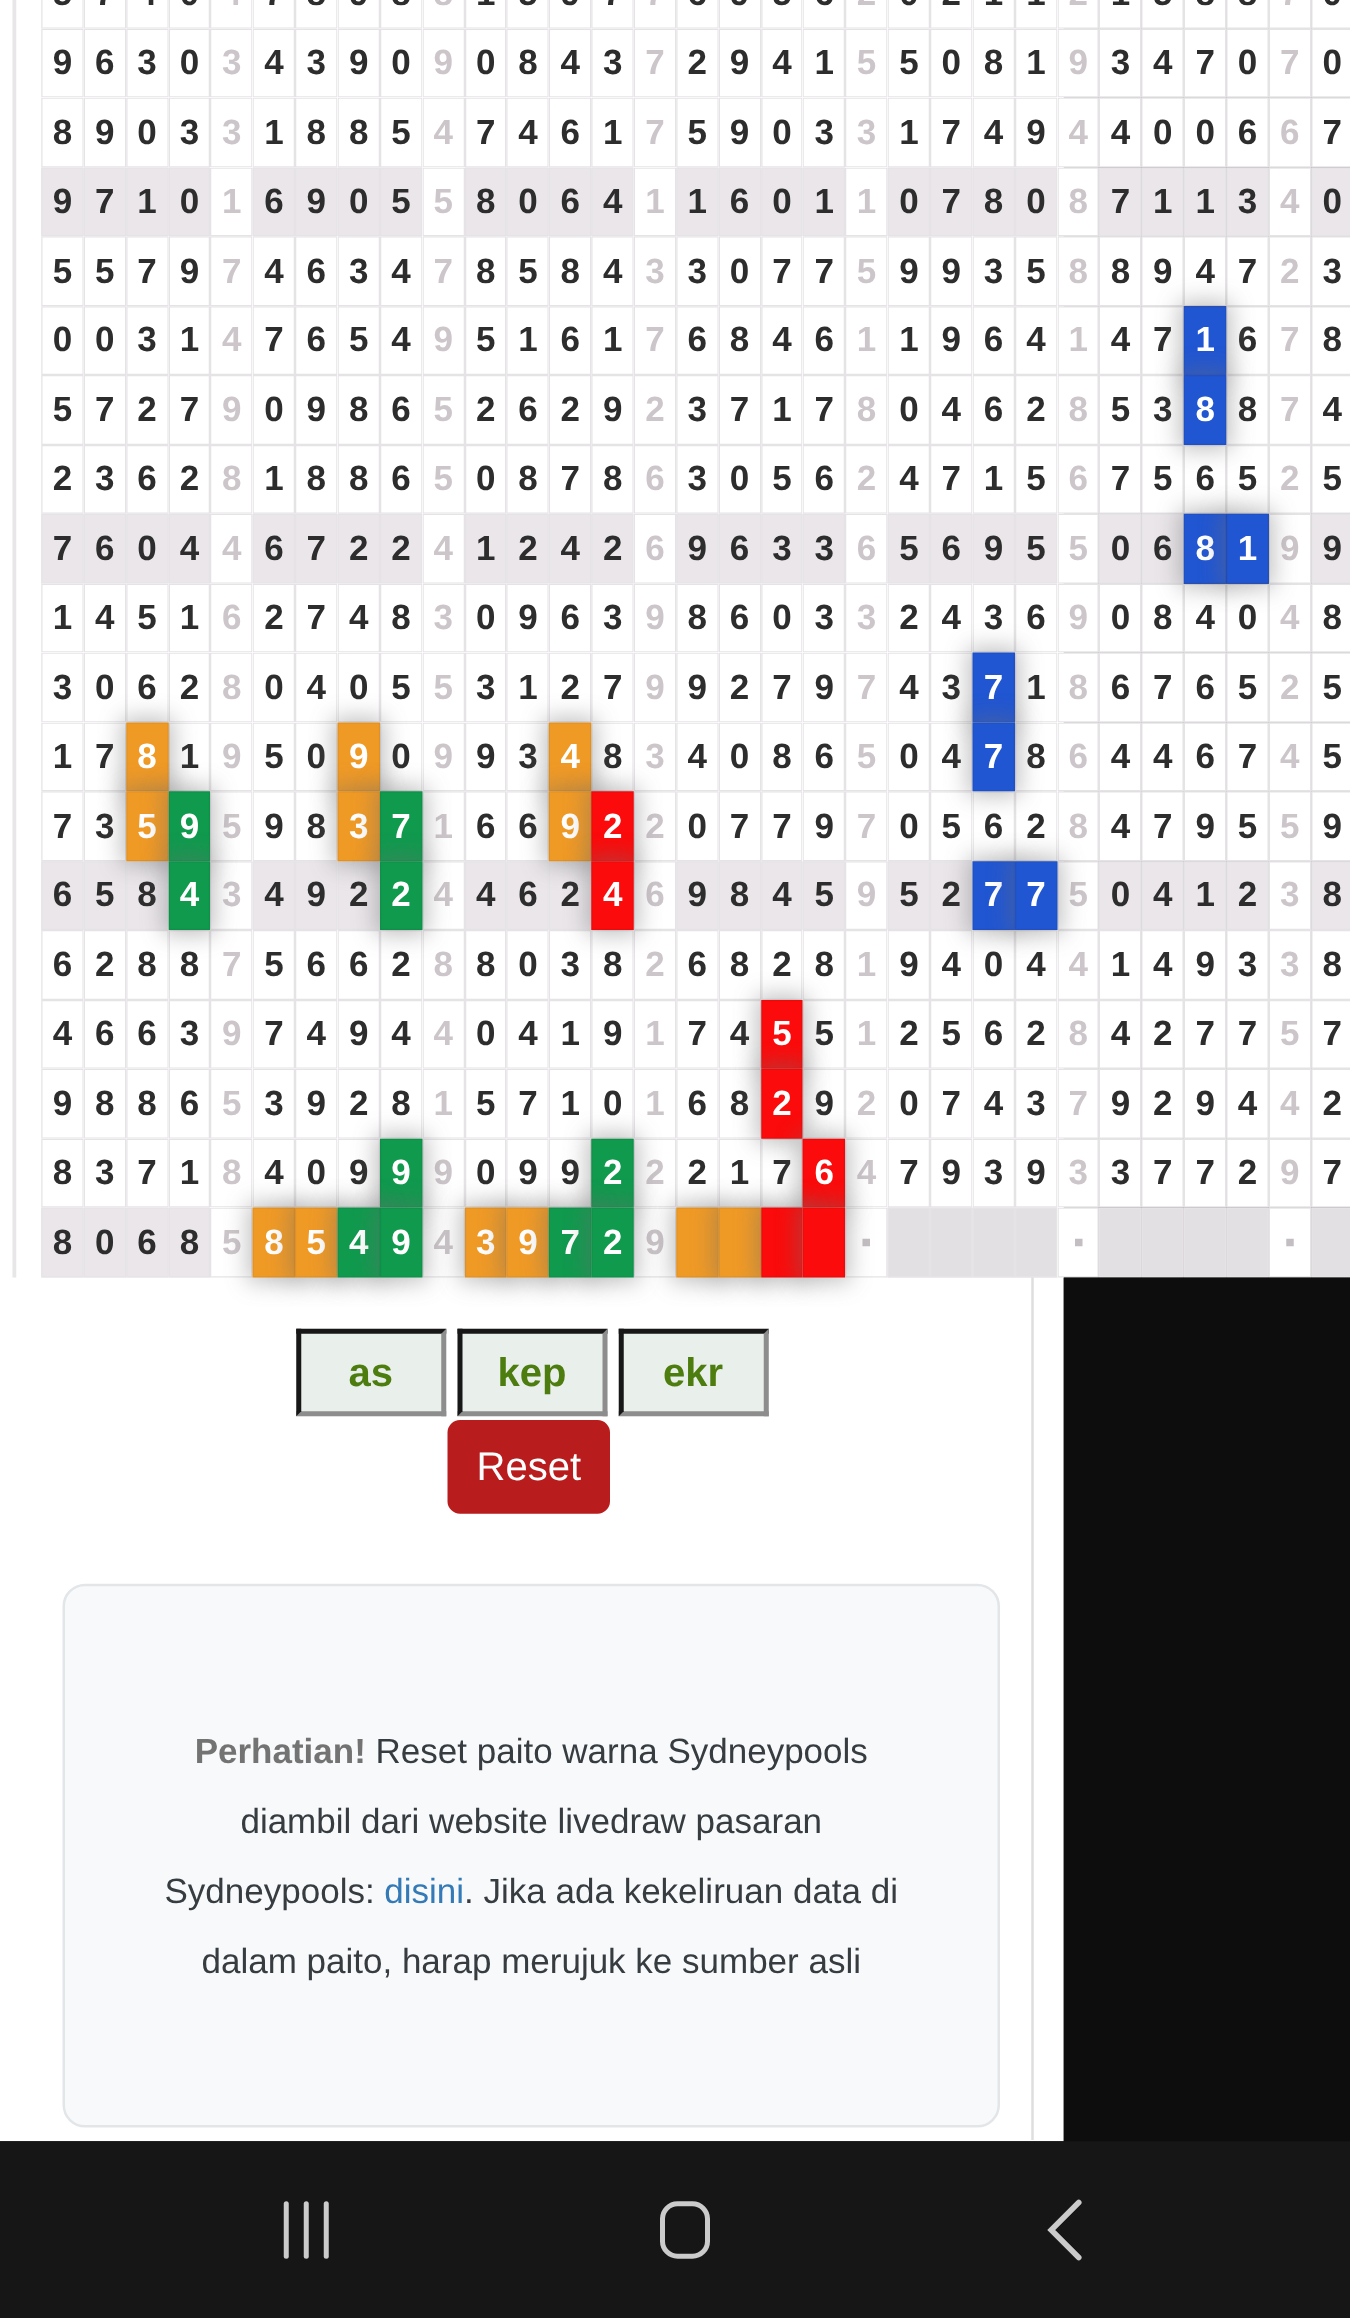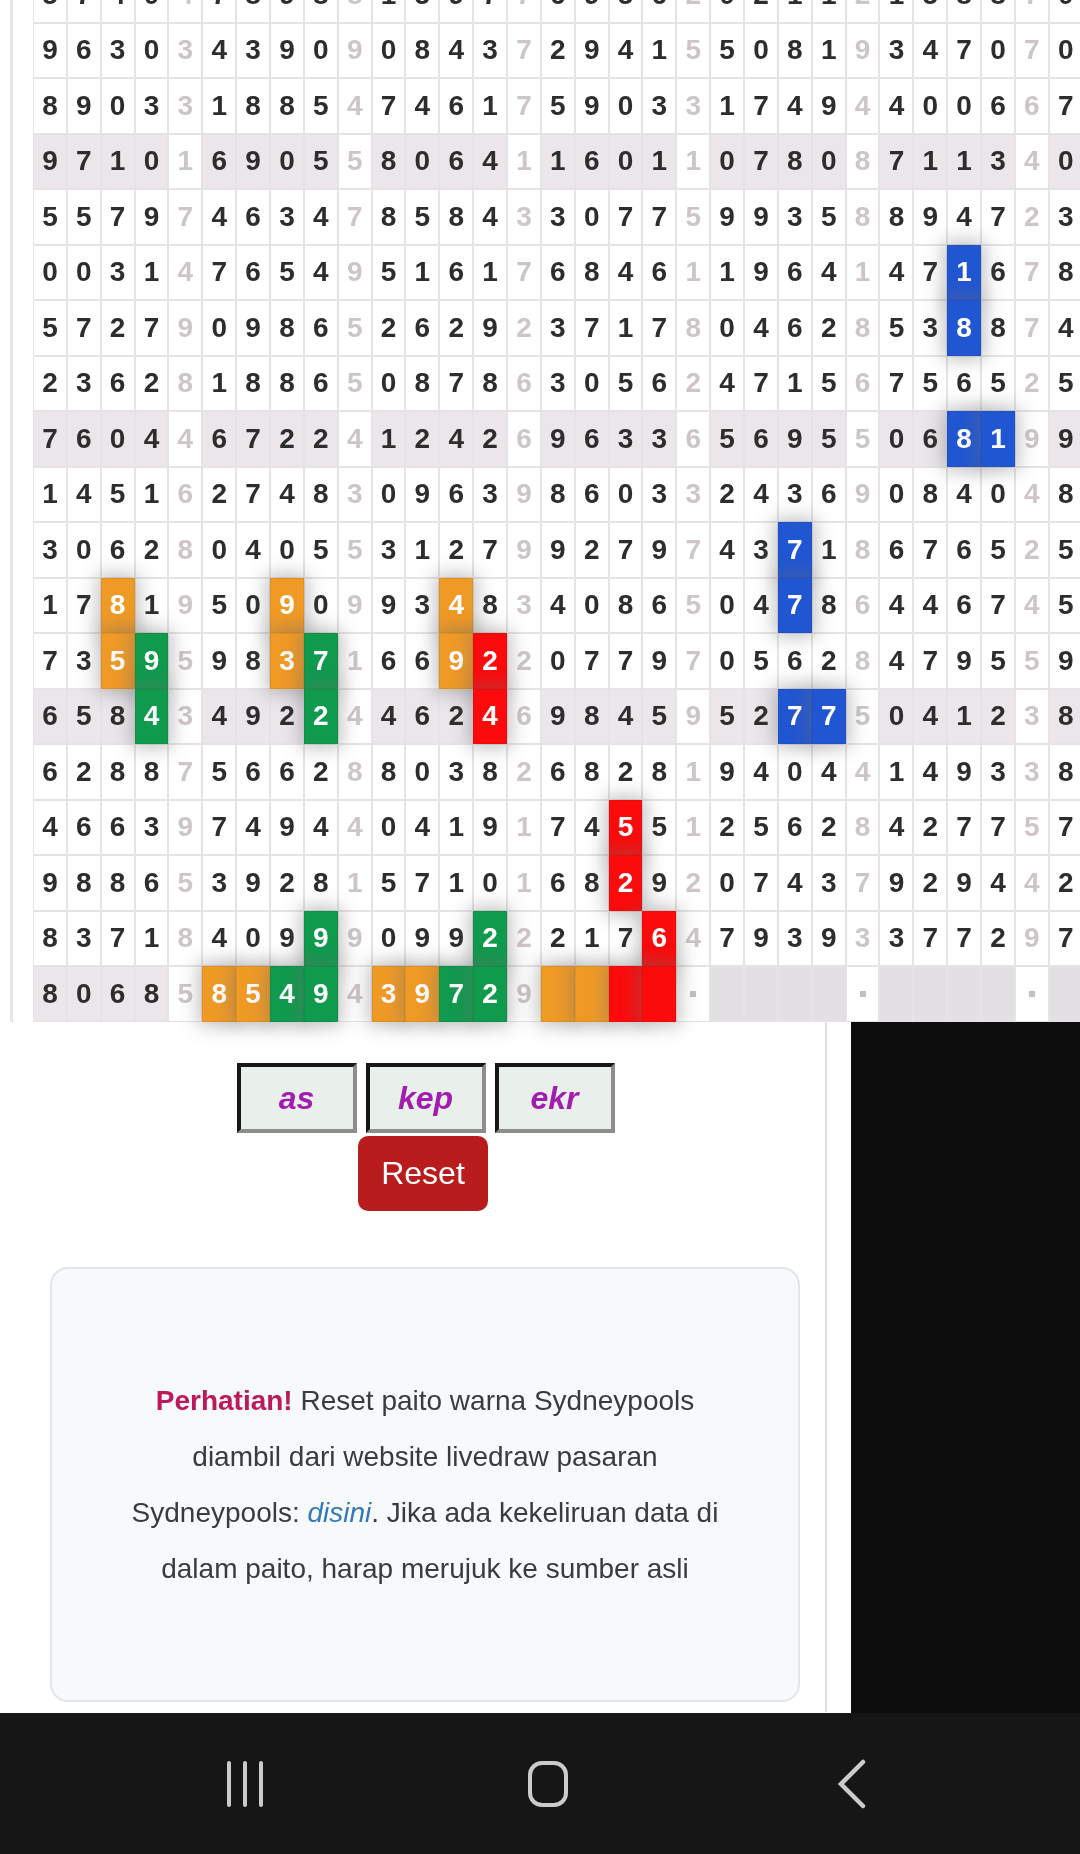--- a/index.html
+++ b/index.html
@@ -21,32 +21,32 @@
   .pcell.shade{background:#eae6ea;}
   .pcell.hl{color:#fff;z-index:2;box-shadow:inset 0 0 0 1px rgba(0,0,0,.06),0 0 18px 4px rgba(110,110,110,.42);}
   .pcell.dot{color:#b7b1b6;}
   .pcell.dot .d{width:6px;height:6px;background:#c3bec2;display:block;}
   .pcell.mutedempty{background:#e3e0e3;}
 
   
   .filters{position:absolute;left:0;top:1063px;width:851px;display:flex;justify-content:center;gap:9px;}
   .fbtn{width:120px;height:70px;box-sizing:border-box;background:#e9efeb;
         border:4px solid;border-color:#171717 #8d8d8d #8d8d8d #171717;
-        font-family:inherit;font-size:32px;font-weight:600;color:#a21caf;
-        display:flex;align-items:center;justify-content:center;cursor:pointer;font-style:italic;}
+        font-family:inherit;font-size:32px;font-weight:600;color:#4d7c0f;
+        display:flex;align-items:center;justify-content:center;cursor:pointer;}
   .resetbtn{position:absolute;left:358px;top:1136px;width:130px;height:75px;
         border:none;border-radius:10px;font-family:inherit;
         font-size:32px;color:#fff;display:flex;align-items:center;justify-content:center;cursor:pointer;}
 
   
   .panel{position:absolute;left:50px;top:1267px;width:750px;height:435px;box-sizing:border-box;
          background:#f8f9fa;border:2px solid #e2e6e9;border-radius:18px;
          display:flex;flex-direction:column;justify-content:center;align-items:center;}
   .panel .line{white-space:nowrap;text-align:center;font-size:28px;line-height:56px;color:#373c41;}
-  .panel b{color:#be185d;}
+  .panel b{color:#737373;}
   .panel a{text-decoration:none;cursor:pointer;}
 
   
   .navbar{position:absolute;left:0;top:1713px;width:1080px;height:141px;background:#161616;}
   .nav-ico{position:absolute;top:0;height:141px;display:flex;align-items:center;justify-content:center;cursor:pointer;}
   .recents{left:195px;width:100px;gap:12px;}
   .recents span{display:block;width:4px;height:46px;background:#cbcbcb;border-radius:2px;}
   .homebox{left:498px;width:100px;}
   .homebox span{display:block;width:40px;height:46px;border:4px solid #cbcbcb;border-radius:14px;box-sizing:border-box;}
   .backbox{left:802px;width:100px;}
@@ -700,21 +700,21 @@
   <div class="filters">
     <button class="fbtn">as</button>
     <button class="fbtn">kep</button>
     <button class="fbtn">ekr</button>
   </div>
   <button class="resetbtn" id="resetbtn" style="background: #b91c1c;">Reset</button>
 
   <div class="panel" id="notice-panel">
       <div class="line"><b>Perhatian!</b><span> Reset paito warna Sydneypools</span></div>
       <div class="line"><span>diambil dari website livedraw pasaran</span></div>
-      <div class="line"><span>Sydneypools: </span><a href="#" style="color: rgb(51, 122, 183); font-style: italic;">disini</a><span>. Jika ada kekeliruan data di</span></div>
+      <div class="line"><span>Sydneypools: </span><a href="#" style="color: rgb(51, 122, 183);">disini</a><span>. Jika ada kekeliruan data di</span></div>
       <div class="line"><span>dalam paito, harap merujuk ke sumber asli</span></div>
     </div>
 
   <div class="navbar">
     <div class="nav-ico recents">
       <span></span>
         <span></span>
         <span></span>
     </div>
     <div class="nav-ico homebox">

